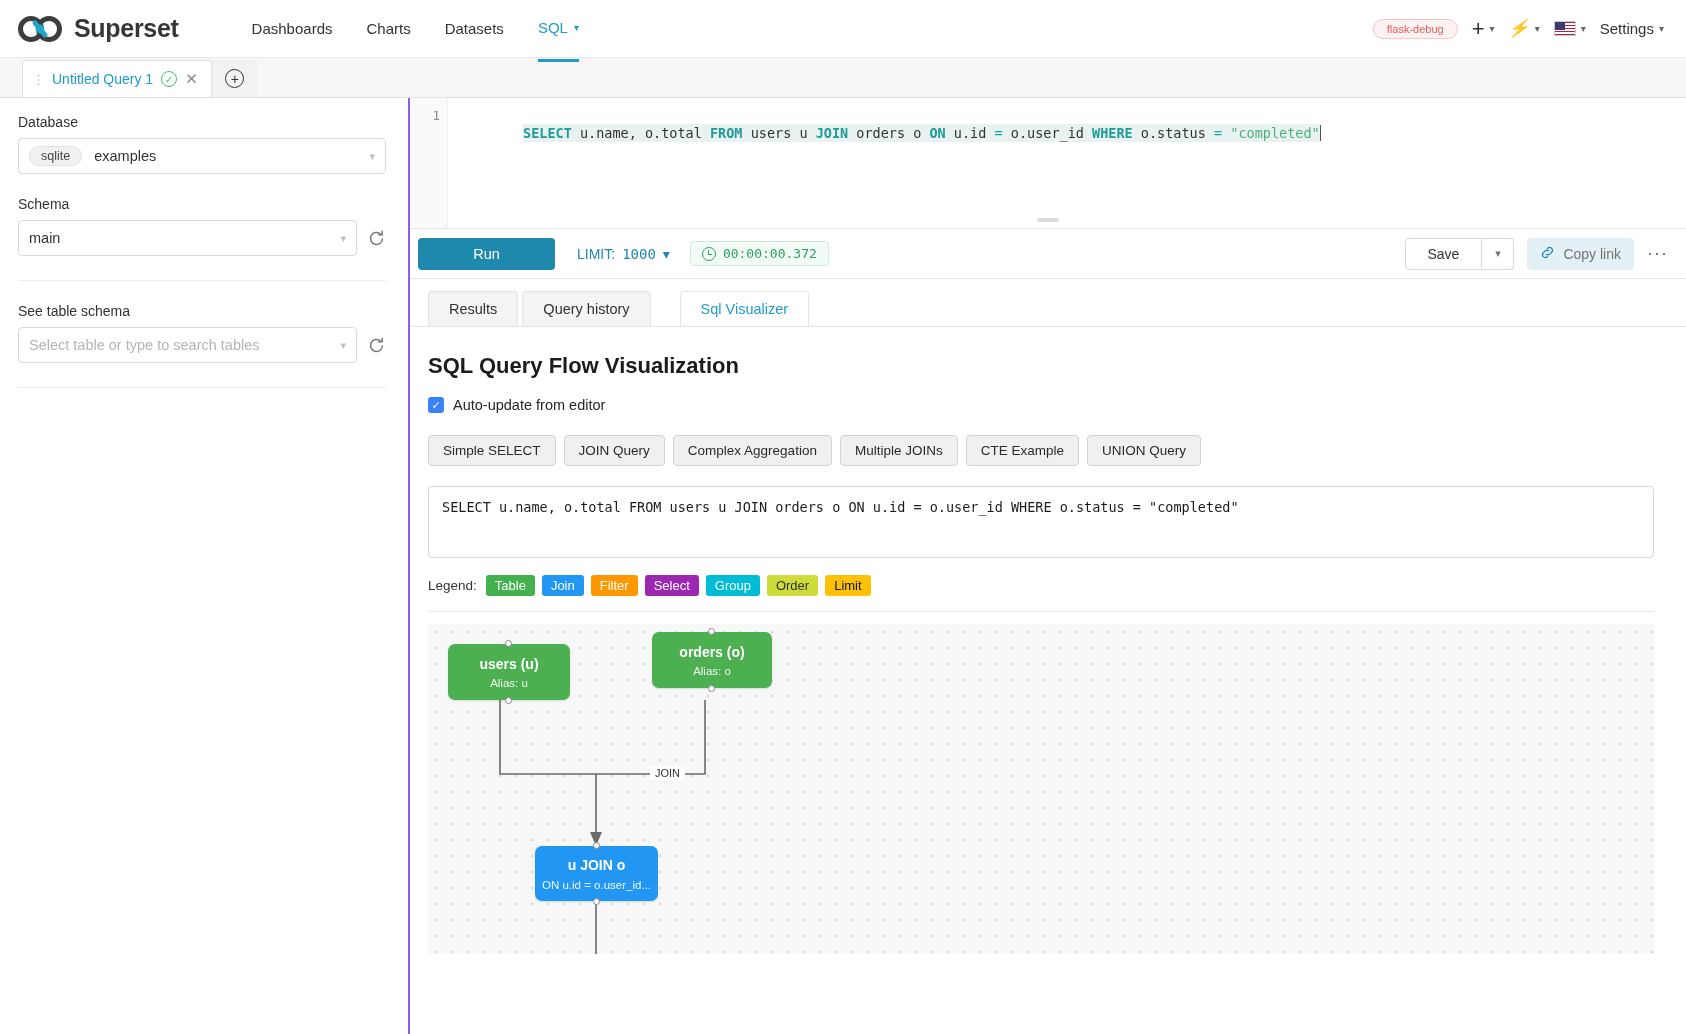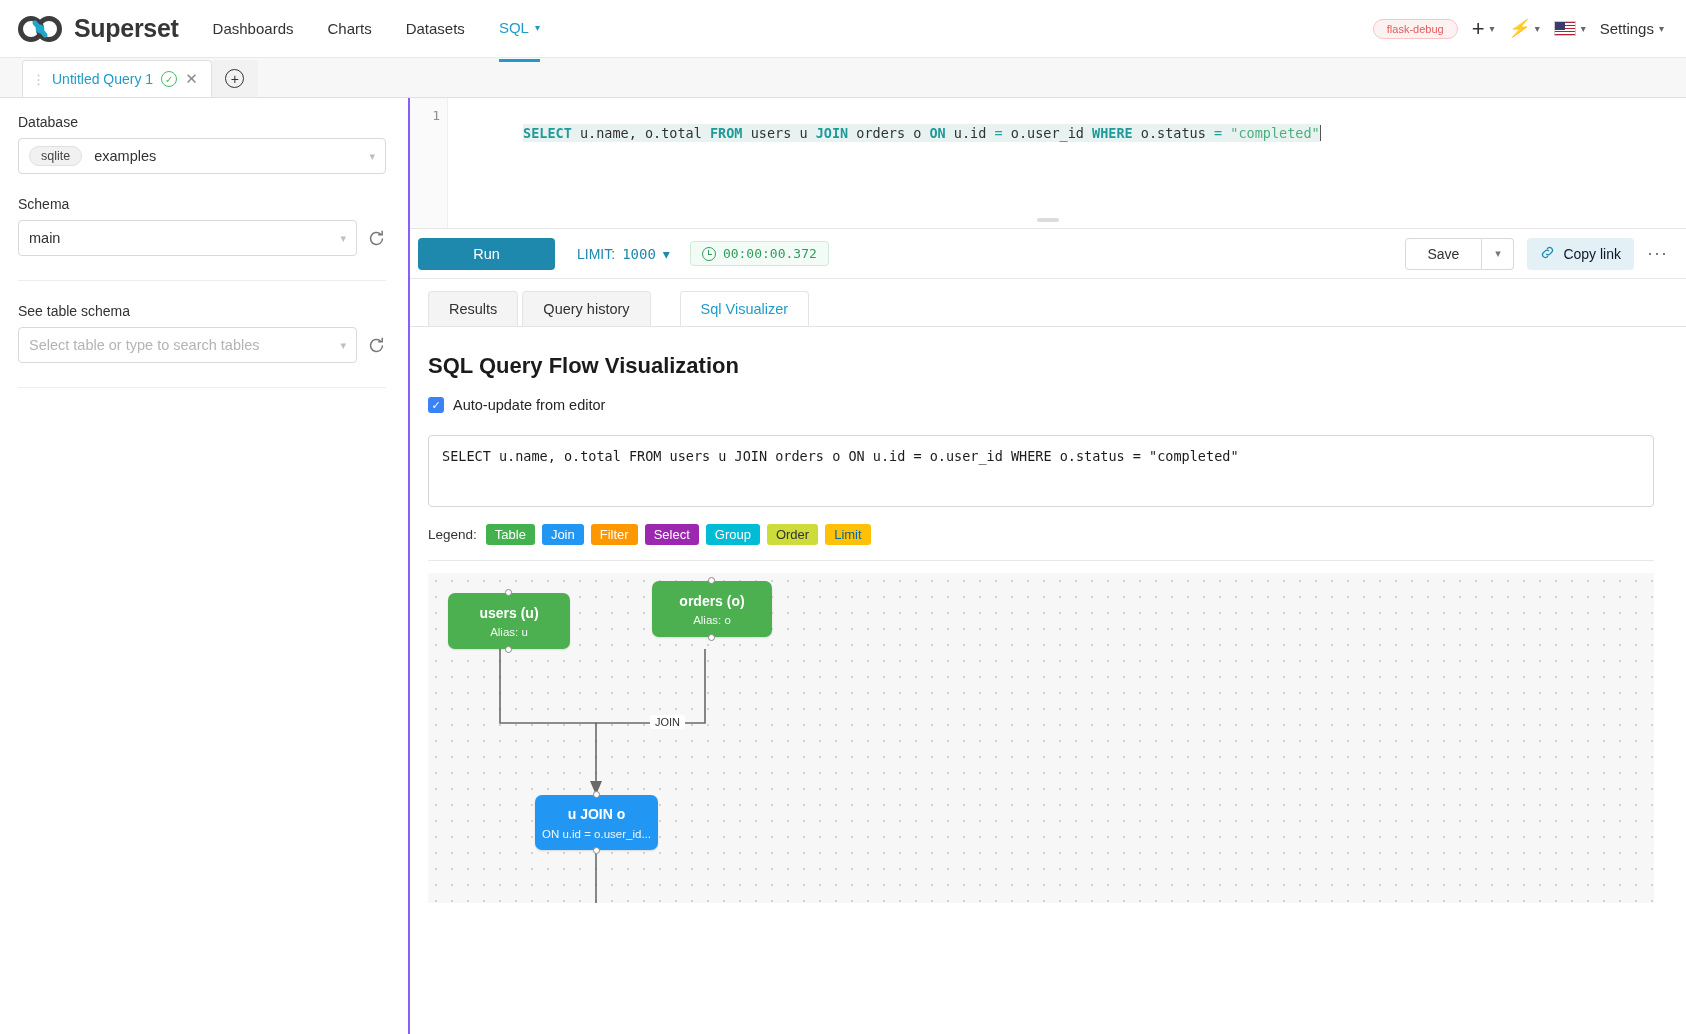--- a/index.html
+++ b/index.html
@@ -15,20 +15,21 @@
 
   
   .navbar {
     height: 58px;
     border-bottom: 1px solid #e8e8e8;
     display: flex;
     align-items: center;
     padding: 0 22px 0 18px;
     background: #fff;
     position: relative;
+    gap: 39px;
   }
   .brand { display: flex; align-items: center; gap: 10px; margin-right: 34px; }
   .brand-logo { width: 46px; height: 26px; position: relative; }
   .brand-text { font-size: 25px; font-weight: bold; color: #363636; letter-spacing: -0.3px; }
   .nav-links { display: flex; align-items: center; gap: 34px; height: 58px; }
   .nav-link {
     font-size: 15px; color: #323232; height: 66px;
     display: flex; align-items: center; cursor: pointer;
   }
   .nav-link.active { color: #1f9bc9; border-bottom: 3px solid #1f9bc9; }
@@ -147,21 +148,21 @@
   .save-btn {
     height: 32px; padding: 0 22px; border: 1px solid #d9d9d9; background: #fff;
     border-radius: 4px 0 0 4px; font-size: 14px; cursor: pointer; font-family: inherit; color: #323232;
   }
   .save-caret {
     height: 32px; width: 32px; border: 1px solid #d9d9d9; border-left: none; background: #fff;
     border-radius: 0 4px 4px 0; display: flex; align-items: center; justify-content: center;
     color: #777; font-size: 11px; cursor: pointer;
   }
   .copy-link {
-    height: 32px; padding: 0 13px; background: #e3f1f6; color: #0f172a; border: none;
+    height: 32px; padding: 0 13px; background: #e3f1f6; color: #737373; border: none;
     border-radius: 4px; font-size: 14px; display: flex; align-items: center; gap: 8px;
     cursor: pointer; font-family: inherit;
   }
   .dots { color: #666; font-size: 18px; letter-spacing: 1px; cursor: pointer; }
   .drag-handle {
     position: absolute; left: 50%; transform: translateX(-50%); top: -11px;
     width: 22px; height: 4px; background: #dcdcdc; border-radius: 2px;
   }
 
   
@@ -388,32 +389,40 @@
 
     <div class="viz">
       <div class="viz-inner">
         <h2 class="viz-title">SQL Query Flow Visualization</h2>
 
         <div class="chkrow">
           <span class="chkbox">✓</span>
           <span class="chklabel">Auto-update from editor</span>
         </div>
 
+        <div class="samples">
+          <button class="sample-btn">Simple SELECT</button>
+          <button class="sample-btn">JOIN Query</button>
+          <button class="sample-btn">Complex Aggregation</button>
+          <button class="sample-btn">Multiple JOINs</button>
+          <button class="sample-btn">CTE Example</button>
+          <button class="sample-btn">UNION Query</button>
+        </div>
 
         <textarea class="sql-textarea" spellcheck="false" style="">SELECT u.name, o.total FROM users u JOIN orders o ON u.id = o.user_id WHERE o.status = "completed"</textarea>
 
         <div class="legend-row">
           <span class="legend-label">Legend:</span>
           <span class="lg" style="background: rgb(68, 177, 79);">Table</span>
           <span class="lg" style="background: rgb(33, 150, 243);">Join</span>
           <span class="lg" style="background: rgb(255, 152, 0);">Filter</span>
           <span class="lg" style="background: rgb(156, 39, 176);">Select</span>
           <span class="lg" style="background: rgb(0, 188, 212);">Group</span>
           <span class="lg" style="background: rgb(205, 220, 57); color: rgb(51, 51, 51);">Order</span>
-          <span class="lg" style="background: rgb(255, 193, 7); color: #0369a1;">Limit</span>
+          <span class="lg" style="background: rgb(255, 193, 7); color: #0f172a;">Limit</span>
         </div>
         <hr class="divider-line">
       </div>
 
       <div class="canvas">
         <svg>
           <path d="M72 76 L72 150 L168 150 L168 210" fill="none" stroke="#6a6a6a" stroke-width="1.6"></path>
           <path d="M277 76 L277 150 L168 150" fill="none" stroke="#6a6a6a" stroke-width="1.6"></path>
           <polygon points="168,222 162,208 174,208" fill="#6a6a6a"></polygon>
           <path d="M168 277 L168 330" fill="none" stroke="#6a6a6a" stroke-width="1.6"></path>

